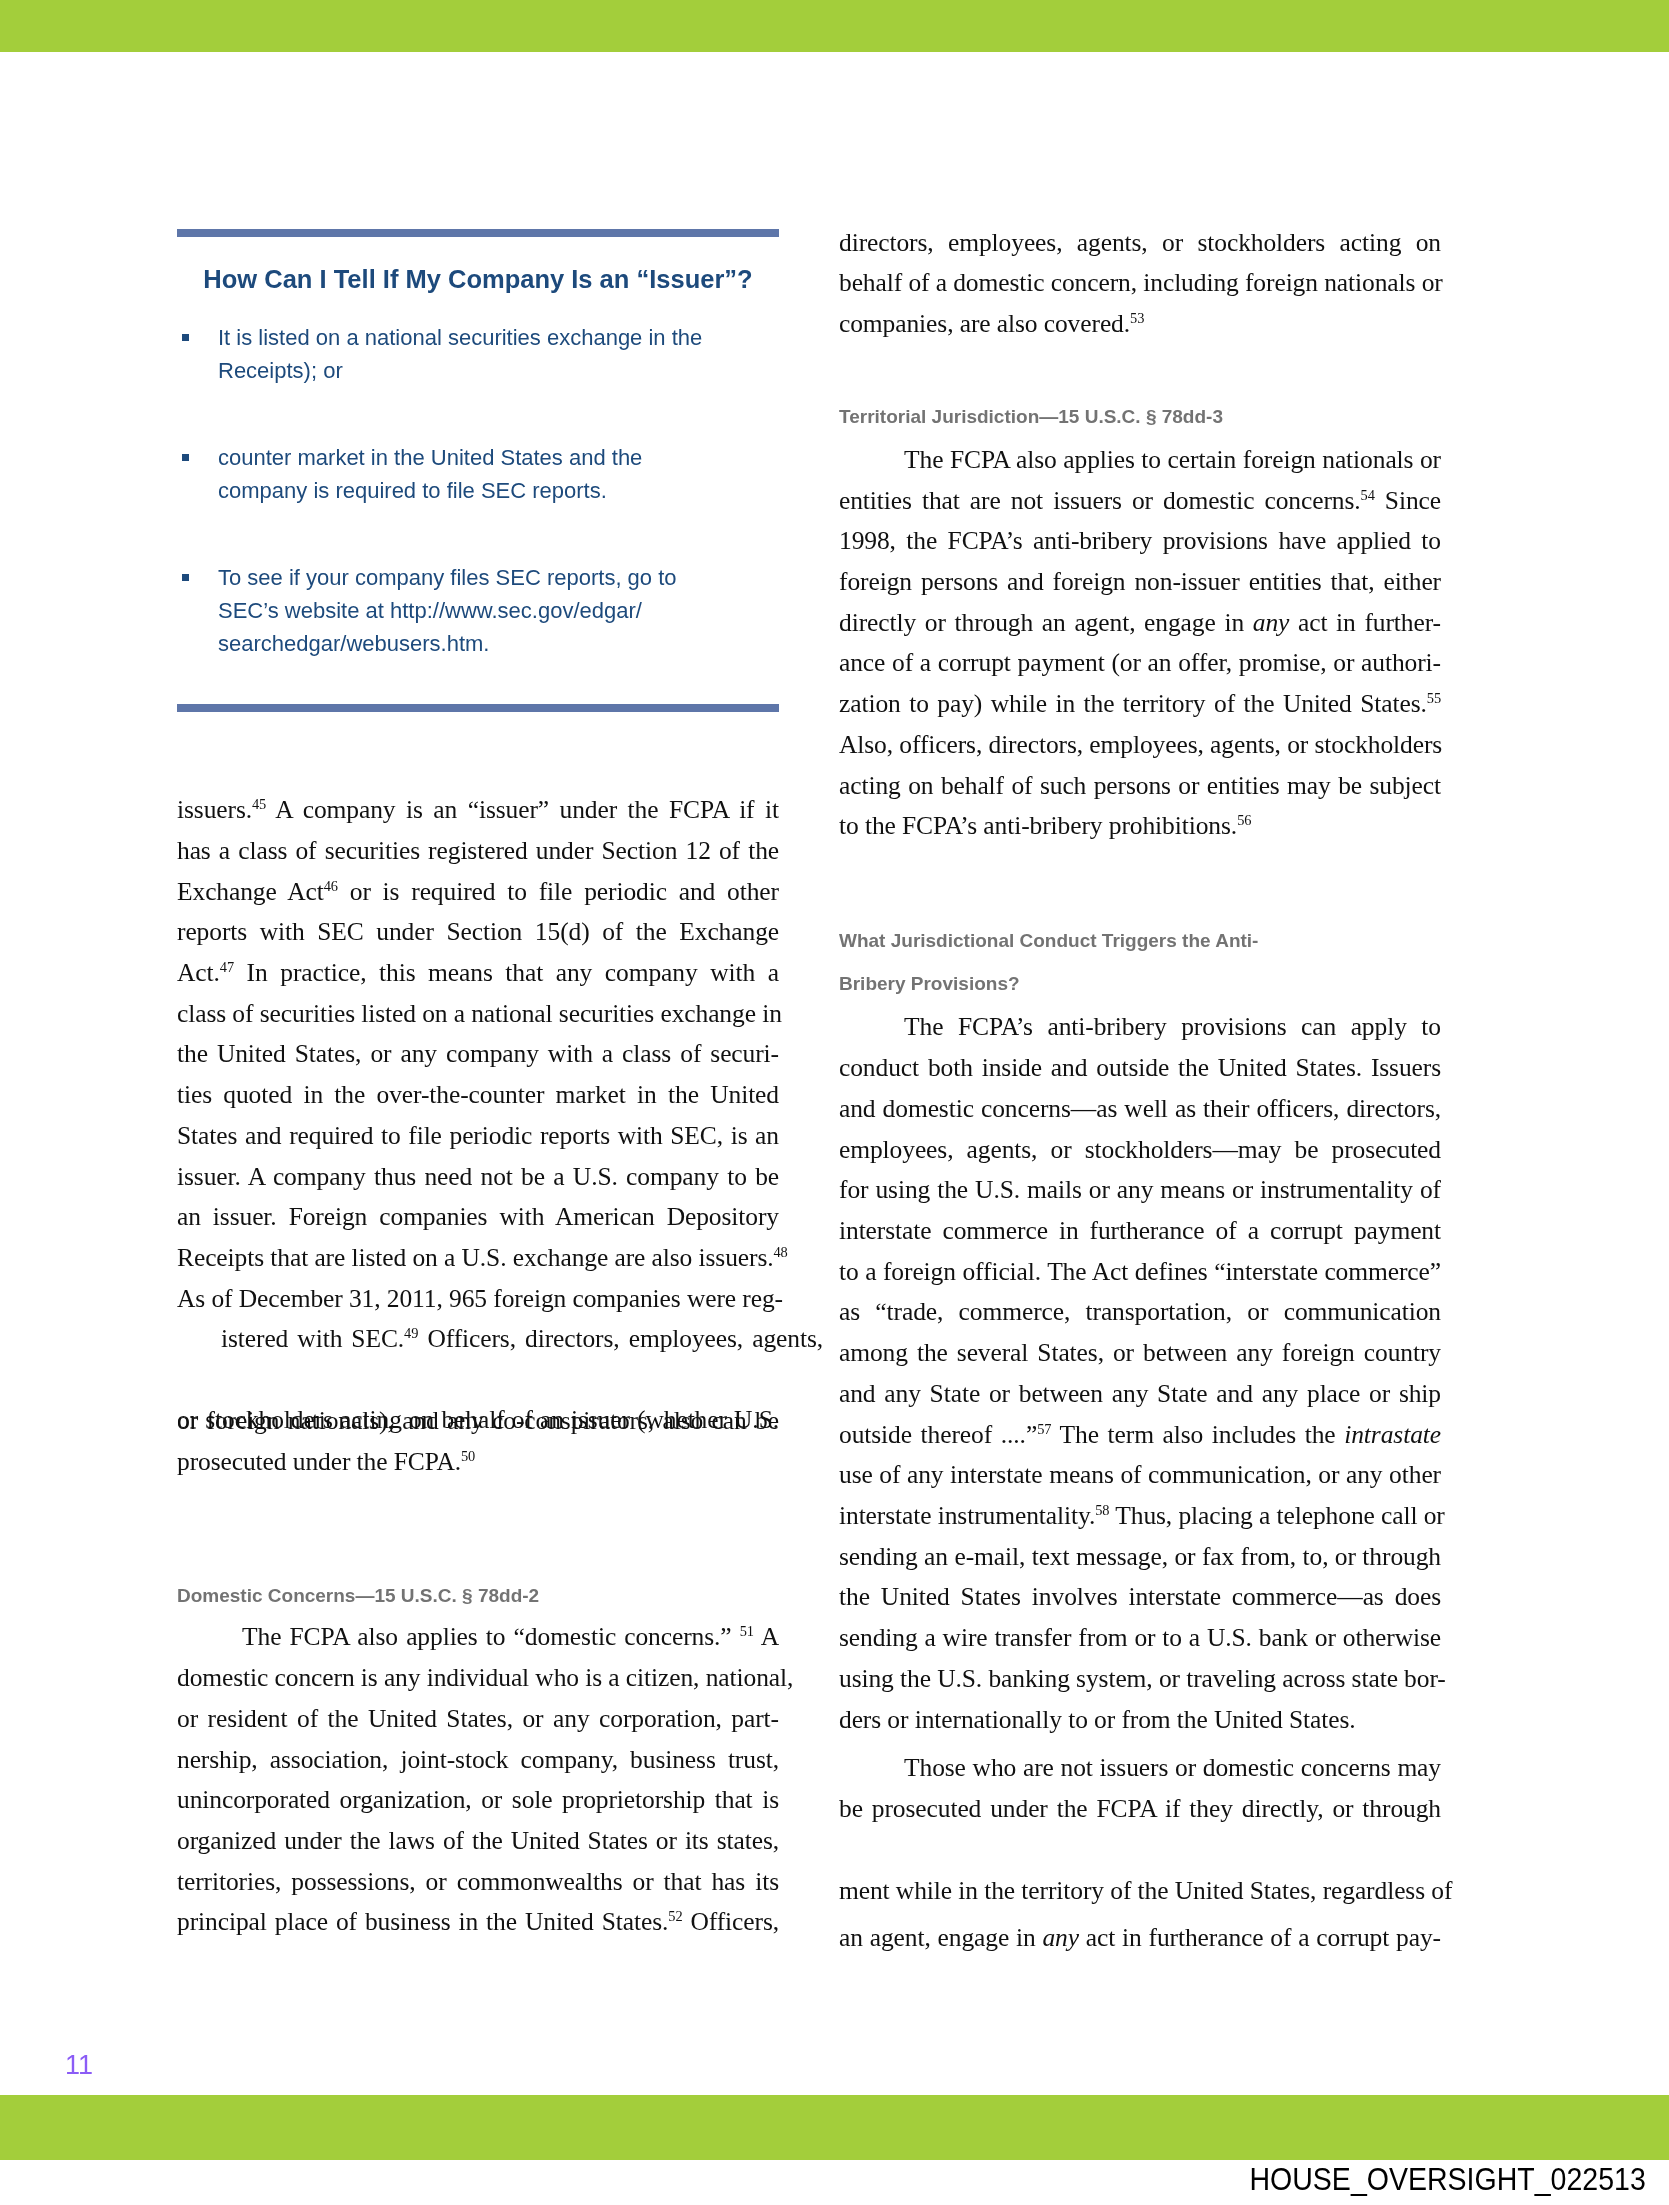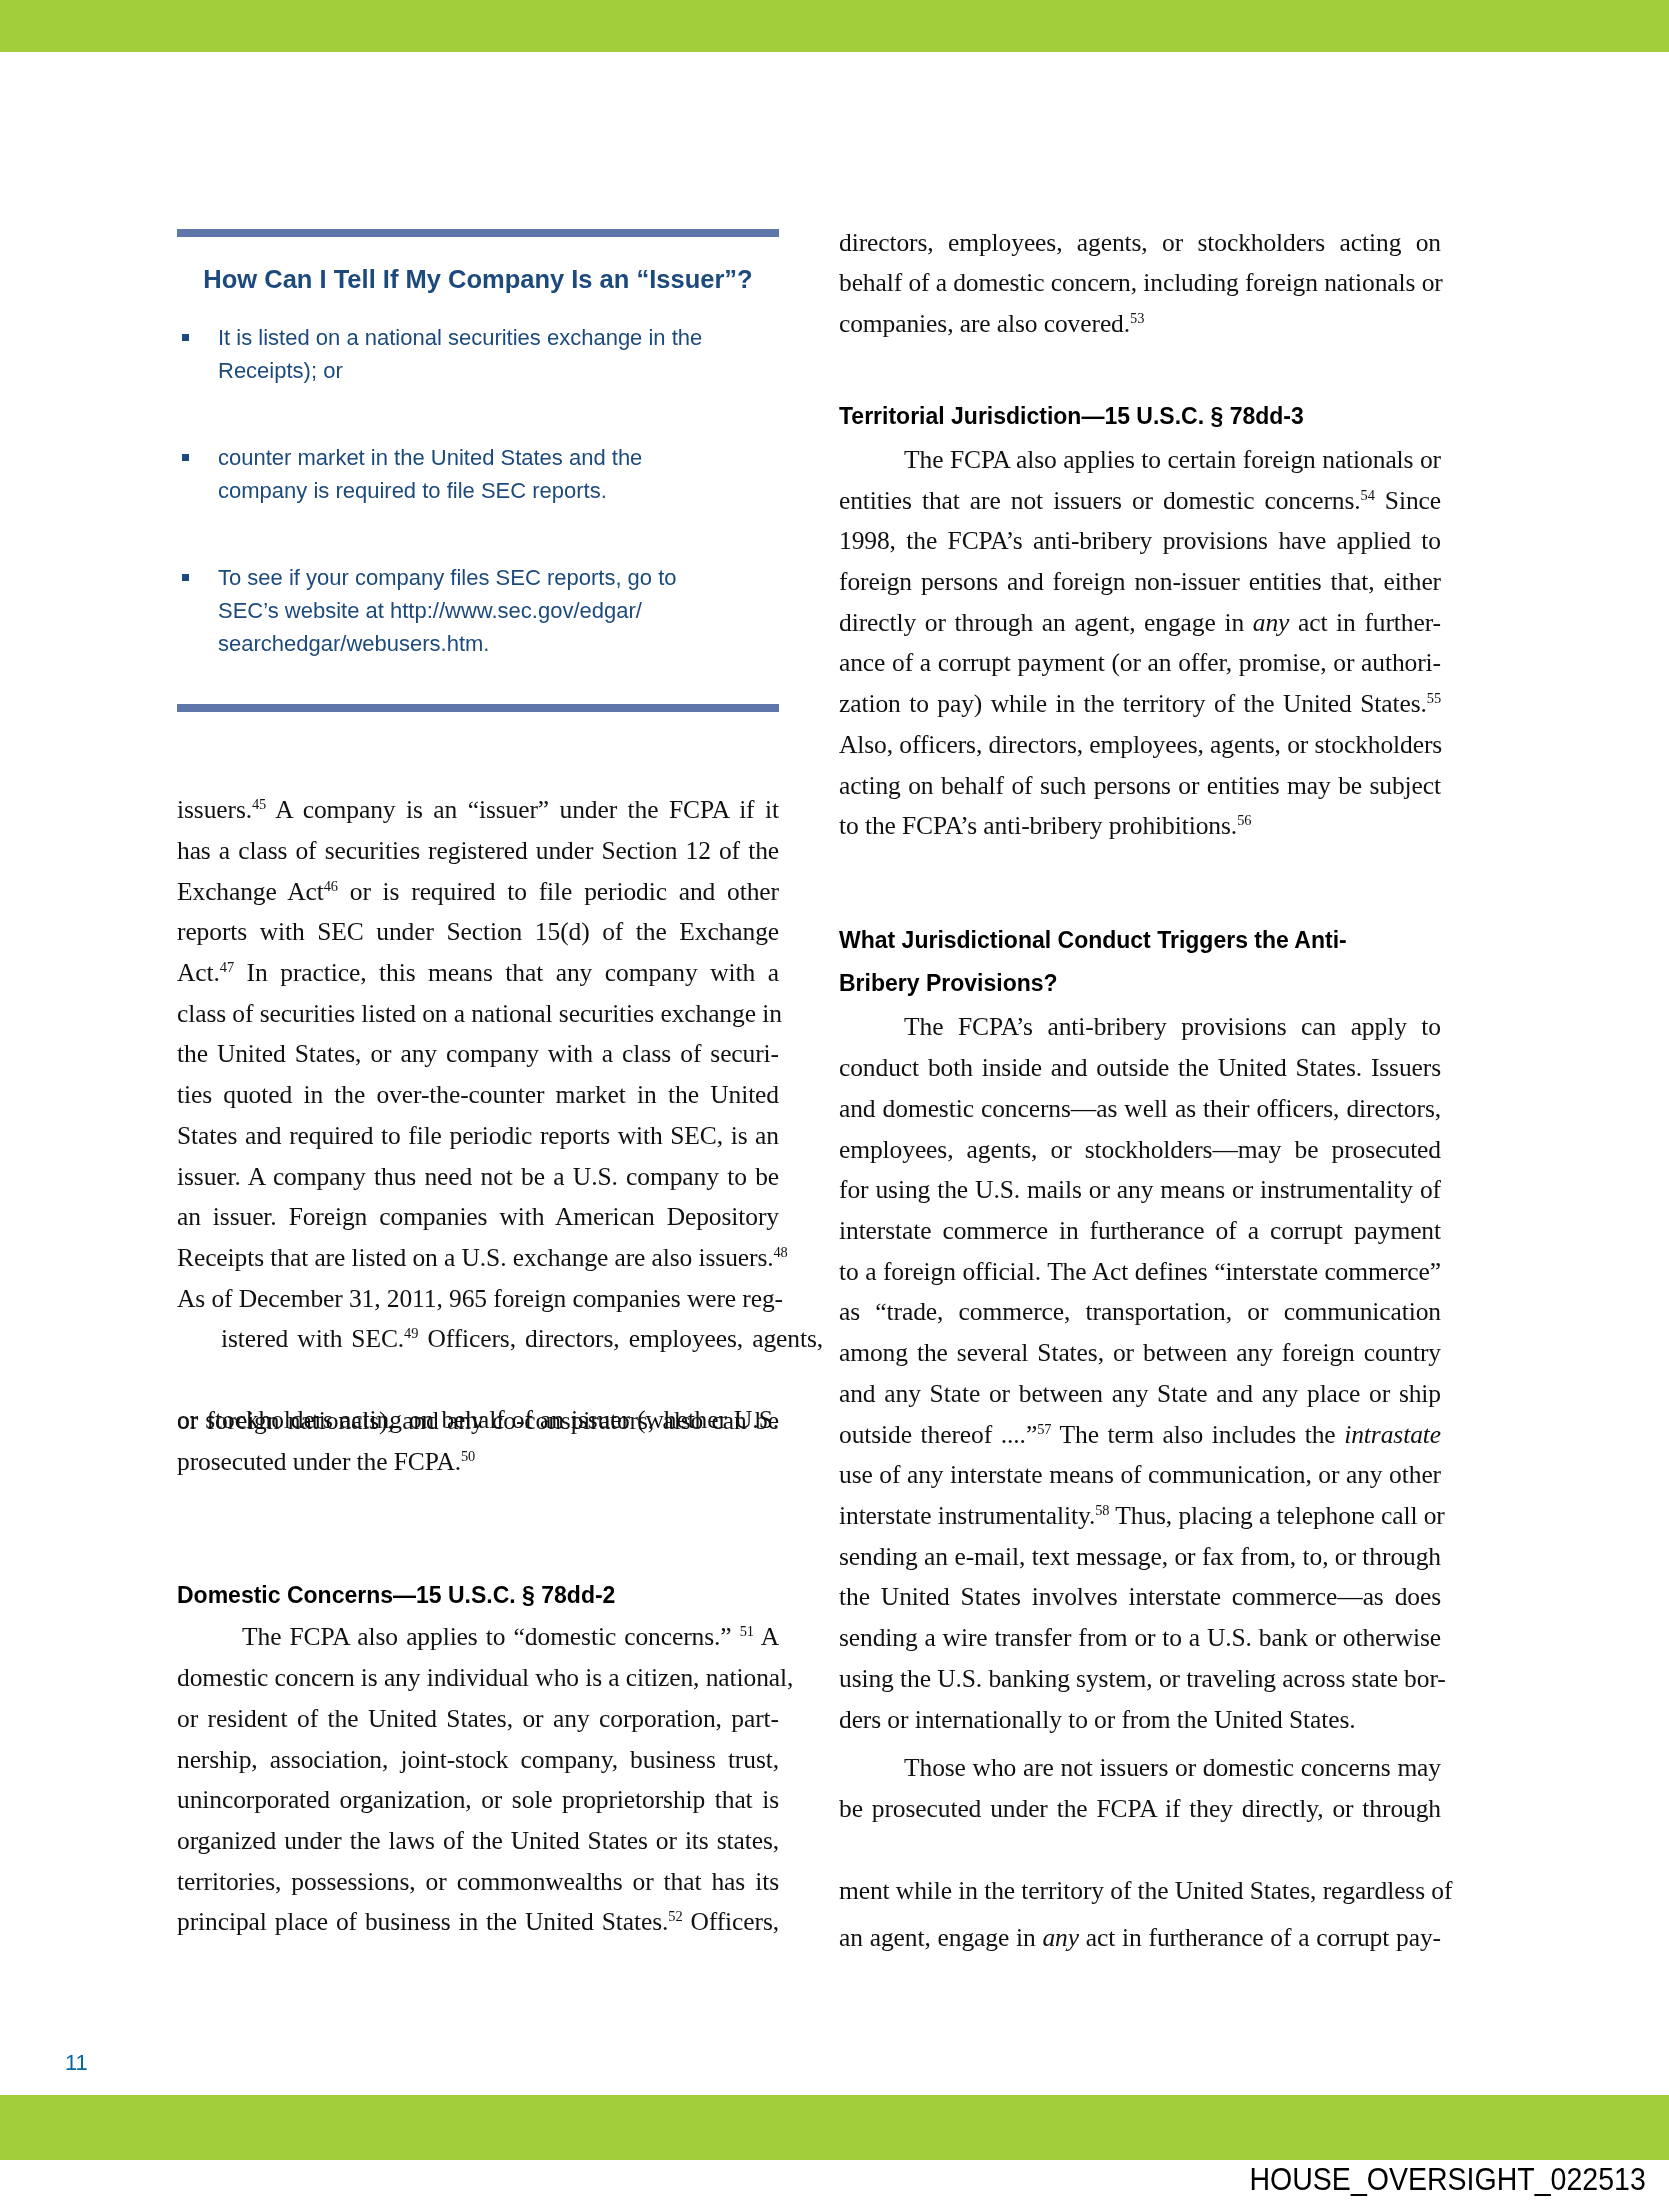--- a/index.html
+++ b/index.html
@@ -24,22 +24,22 @@
     letter-spacing: -0.1px;
   }
   .line.last { text-align-last: left; }
   .line.indent { padding-left: 65px; width: 537px; }
   .line sup { font-size: 14.4px; vertical-align: 9.2px; line-height: 0; }
   .line em { font-style: italic; }
 
   .subhead {
     position: absolute; left: 0; width: 602px;
     font-family: "Liberation Sans", "DejaVu Sans", sans-serif;
-    font-weight: bold; font-size: 23px; line-height: 43px;
-    color: #000000; white-space: nowrap;
+    font-weight: bold; font-size: 19px; line-height: 43px;
+    color: #737373; white-space: nowrap;
   }
 
   
   .box { position: absolute; left: 177px; top: 229px; width: 602px; height: 484px; }
   .box .rule { position: absolute; left: 0; width: 602px; height: 7.9px; background: #5e76a9; }
   .box .rule.top { top: 0; }
   .box .rule.bottom { top: 475px; }
   .box .title {
     position: absolute; top: 36px; left: 0; width: 602px; text-align: center;
     font-family: "Liberation Sans", "DejaVu Sans", sans-serif;
@@ -52,21 +52,21 @@
   }
   .box .btext { position: absolute; left: 41px; width: 563px; }
   .box .bline {
     display: block; height: 33px; line-height: 33px;
     font-family: "Liberation Sans", "DejaVu Sans", sans-serif;
     font-size: 22px; color: #1d4a7c; white-space: nowrap;
   }
 
   .pagenum {
     position: absolute; left: 65px; top: 2050px;
-    font-family: "Liberation Sans", "DejaVu Sans", sans-serif; font-size: 22px; color: #0369a1;
+    font-family: "Liberation Sans", "DejaVu Sans", sans-serif; font-size: 27px; color: #8b5cf6;
   }
   .bates {
     position: absolute; right: 23.6px; top: 2162px;
     font-family: "Liberation Sans", "DejaVu Sans", sans-serif; font-size: 31px; color: #000;
     letter-spacing: 0px; transform: scaleX(0.92); transform-origin: right center;
   }
 </style>
 </head>
 <body>
 

